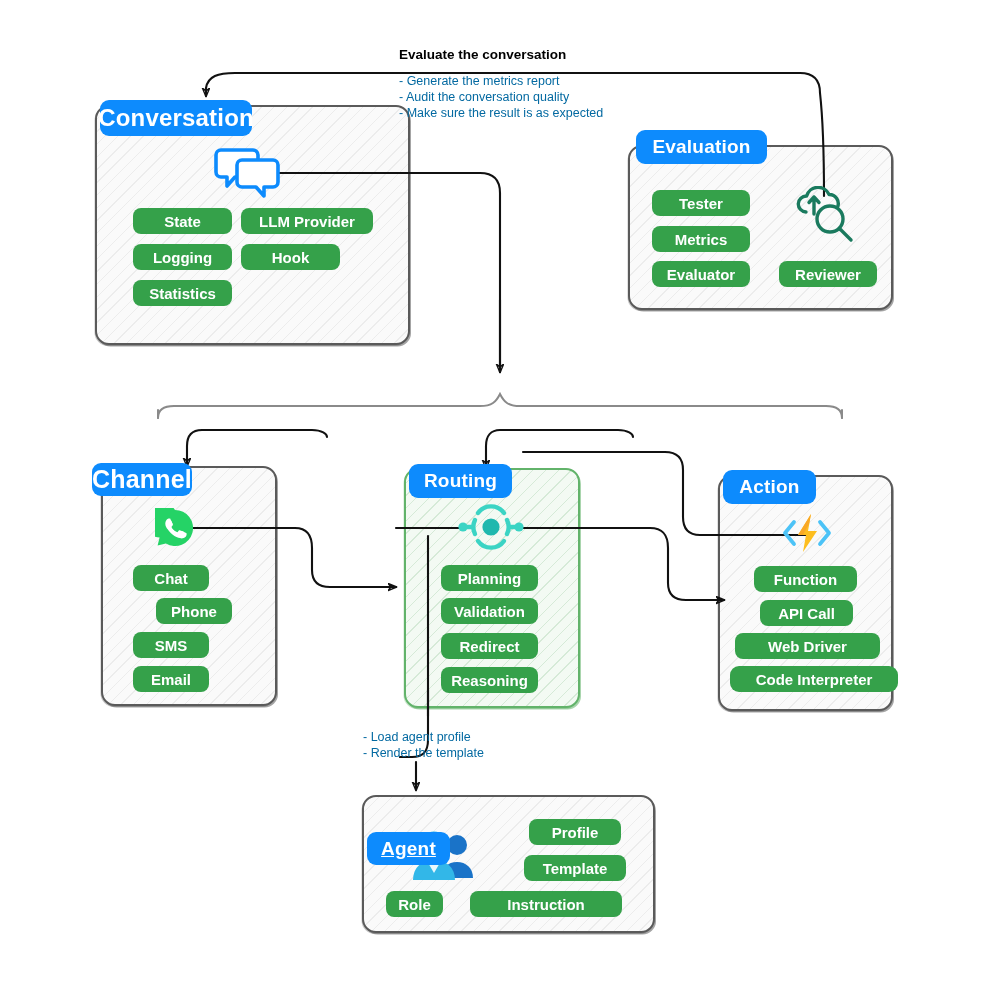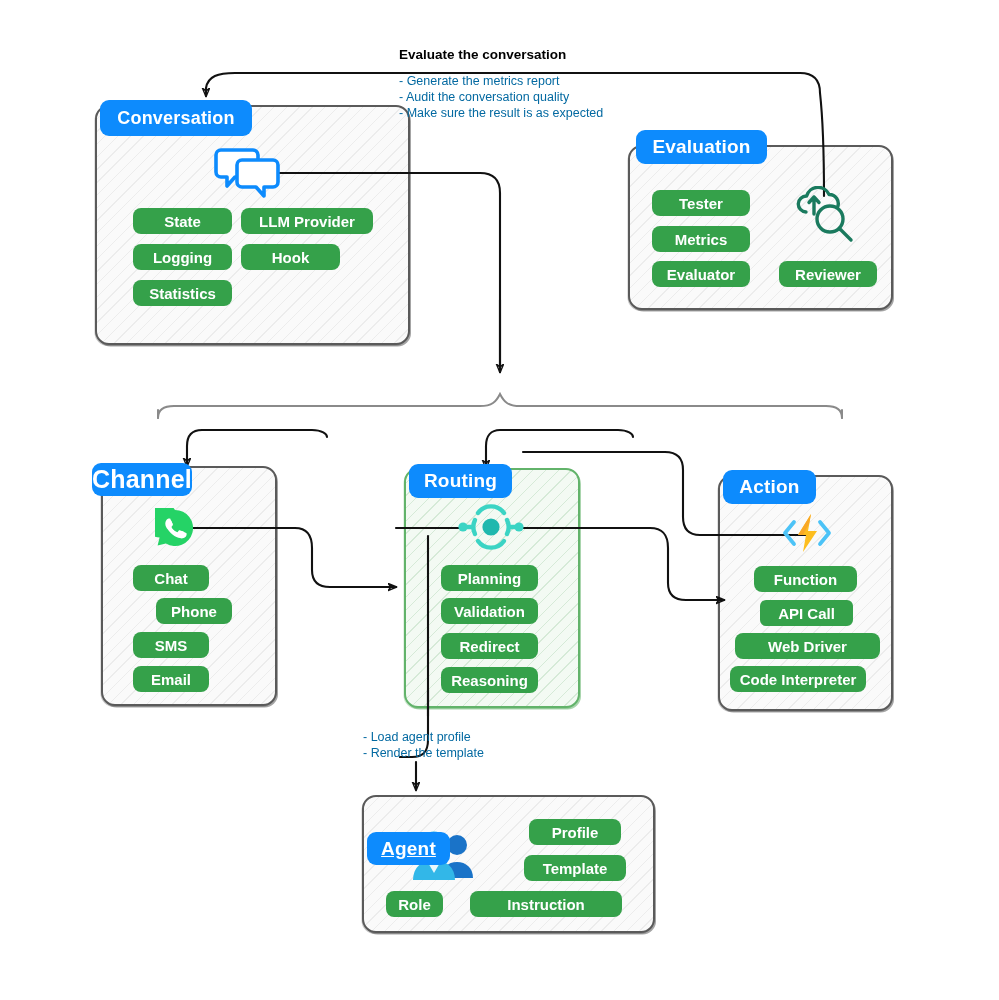--- a/index.html
+++ b/index.html
@@ -135,21 +135,21 @@
     </g>
 
     <g fill="none" stroke="#8a8a8a" stroke-width="2" stroke-linecap="round">
       <path d="M158,418 C158,410 164,406 174,406 L480,406 C492,406 496,402 500,394
                C504,402 508,406 520,406 L826,406 C836,406 842,410 842,418"></path>
       <path d="M158,418 L158,410 M842,418 L842,410"></path>
     </g>
   </svg>
 
   <div class="module" style="left:95px; top:105px; width:315px; height:240px;"></div>
-  <div class="title-tab" style="left:100px; top:100px; width:152px; height:36px; font-size:18px;">Conversation</div>
+  <div class="title-tab" style="left:100px; top:100px; width:152px; height:36px; font-size:24px;">Conversation</div>
 
   <div class="icon" style="left:212px; top:146px; width:70px; height:52px;">
     <svg viewBox="0 0 70 52" width="70" height="52">
       <g fill="#ffffff" stroke="#0d8bfd" stroke-width="3.6" stroke-linejoin="round">
         <path d="M9,4 H41 a5,5 0 0 1 5,5 V26 a5,5 0 0 1 -5,5 H23 L15,40 V31 H9 a5,5 0 0 1 -5,-5 V9 a5,5 0 0 1 5,-5 Z"></path>
         <path d="M30,14 H61 a5,5 0 0 1 5,5 V36 a5,5 0 0 1 -5,5 H52 V50 L44,41 H30 a5,5 0 0 1 -5,-5 V19 a5,5 0 0 1 5,-5 Z"></path>
       </g>
     </svg>
   </div>
 
@@ -237,23 +237,23 @@
       <g stroke="#4cc3f7" fill="none" stroke-width="3.8" stroke-linecap="round" stroke-linejoin="round">
         <path d="M15,12 L6,23 L15,34"></path>
         <path d="M41,12 L50,23 L41,34"></path>
       </g>
       <path d="M32,4 L19,25 H27 L24,42 L38,21 H29 Z" fill="#fdbe1f"></path>
       <path d="M32,4 L19,25 H24 L30,14 Z" fill="#f9a826"></path>
     </svg>
   </div>
 
   <div class="pill" style="left:754px; top:566px; width:103px;">Function</div>
-  <div class="pill" style="left:760px; top:600px; width:93px;border-radius:6px;">API Call</div>
+  <div class="pill" style="left:760px; top:600px; width:93px;">API Call</div>
   <div class="pill" style="left:735px; top:633px; width:145px;">Web Driver</div>
-  <div class="pill" style="left:730px; top:666px; width:136px;">Code Interpreter</div>
+  <div class="pill" style="left:730px; top:666px; width:168px;border-radius:9px;">Code Interpreter</div>
 
   <div class="module" style="left:362px; top:795px; width:293px; height:138px;"></div>
   <div class="title-tab" style="left:367px; top:832px; width:83px; height:33px; font-size:19px;text-decoration:underline;">Agent</div>
 
   <div class="icon" style="left:410px; top:828px; width:68px; height:54px;">
     <svg viewBox="0 0 68 54" width="68" height="54">
       <circle cx="47" cy="17" r="10" fill="#1a73c8"></circle>
       <path d="M31,50 c0,-10 7,-16 16,-16 c9,0 16,6 16,16 Z" fill="#1a73c8"></path>
       <circle cx="24" cy="17" r="13.5" fill="#32b7e8"></circle>
       <path d="M3,52 c0,-13 9,-20 21,-20 c12,0 21,7 21,20 Z" fill="#32b7e8"></path>

